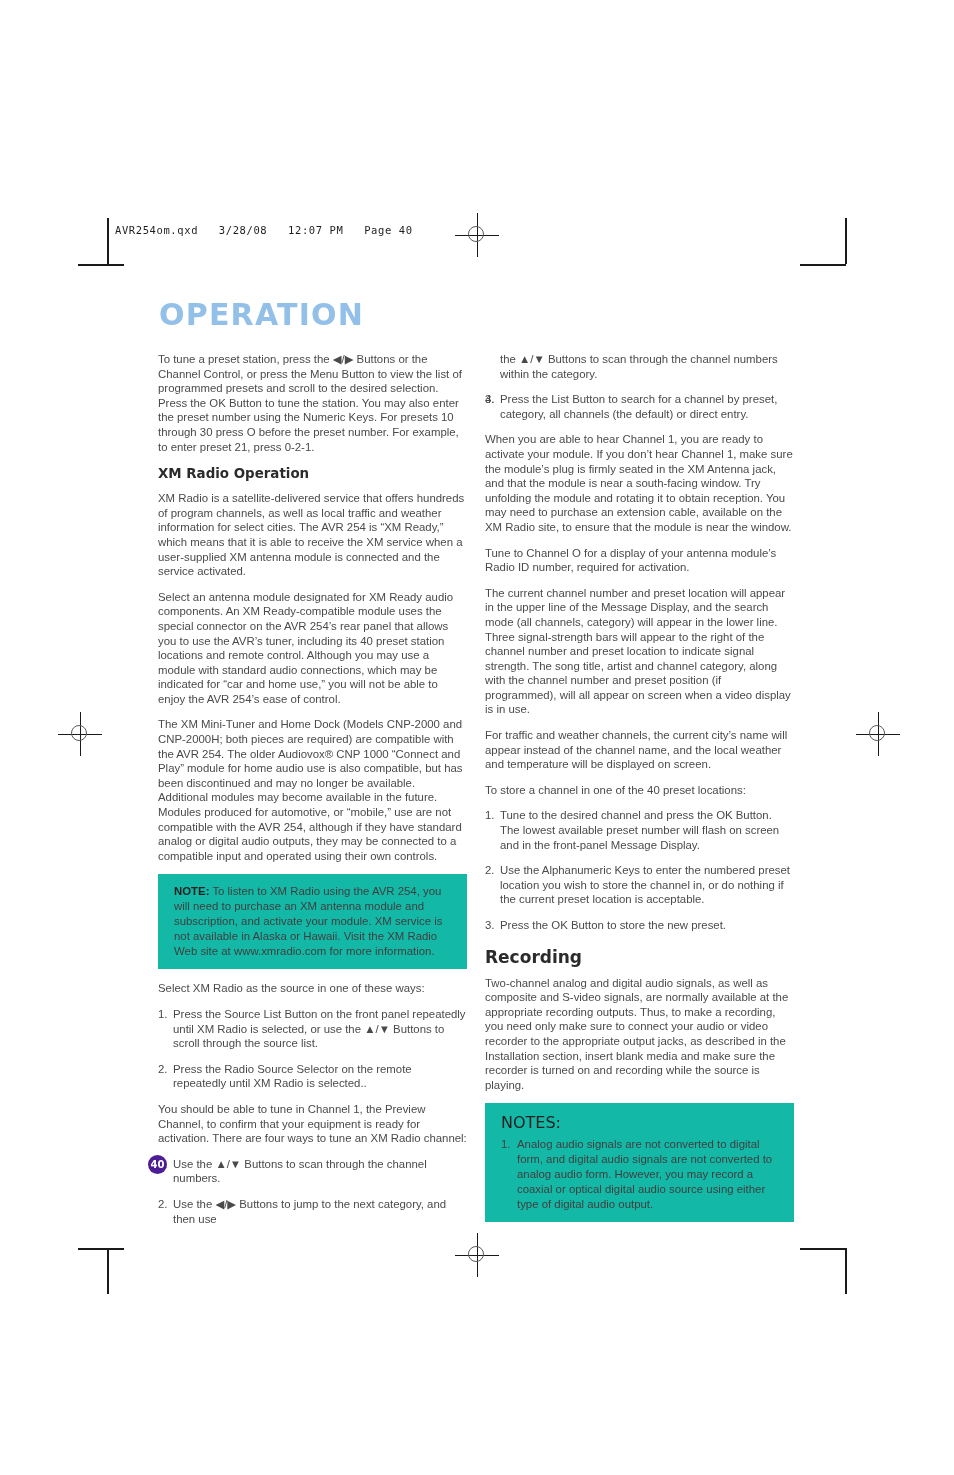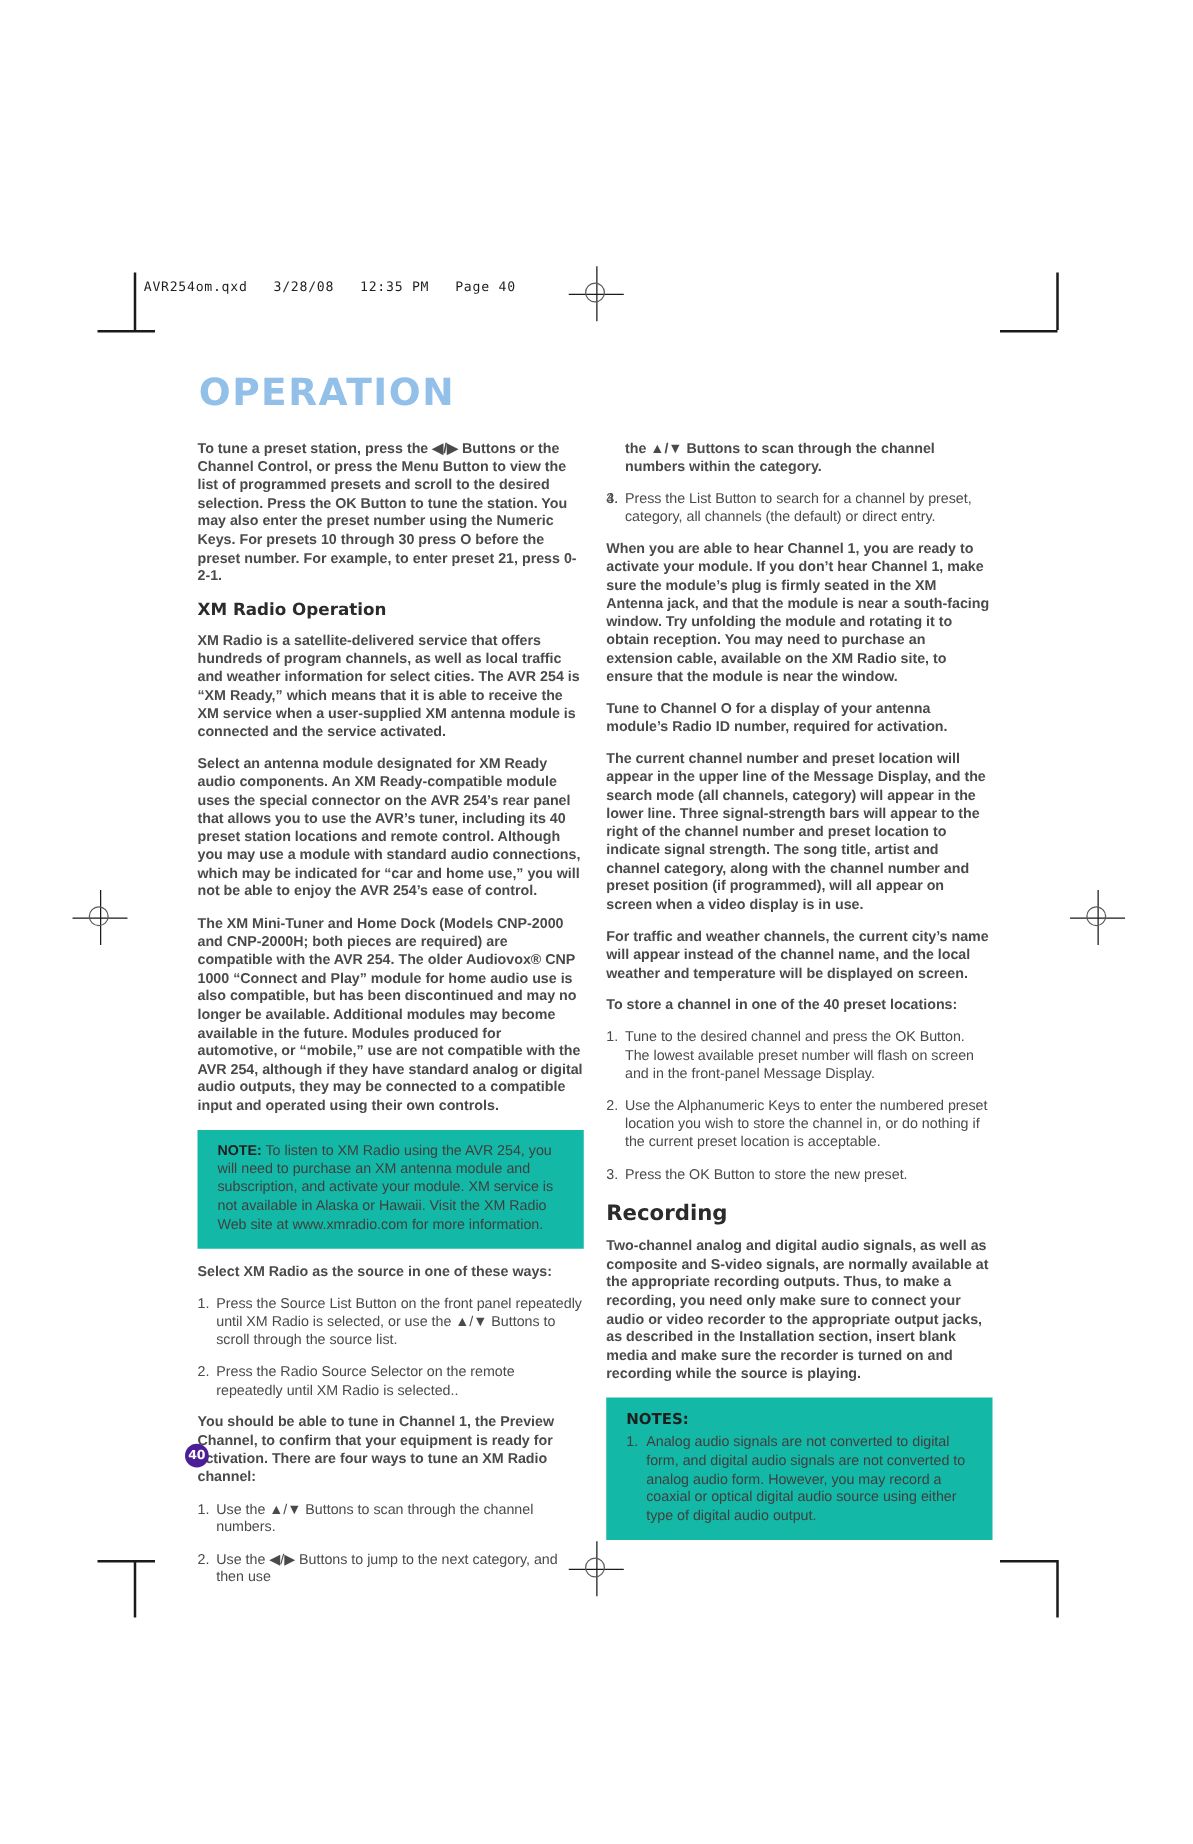--- a/index.html
+++ b/index.html
@@ -90,21 +90,20 @@
   }
   .col-left  { left: 158px; }
   .col-right { left: 485px; }
 
   p.body, li.body {
     margin: 0 0 11px 0;
     font-size: 11.4px;
     line-height: 14.6px;
     color: #4a4a4a;
     text-align: left;
-    font-weight: bold;
   }
 
   h2.sec-head {
     margin: 12px 0 9px 0;
     font-size: 13.4px;
     line-height: 16px;
     font-weight: bold;
     color: #2b2b2b;
     font-family: "DejaVu Sans", sans-serif;
   }
@@ -144,22 +143,22 @@
     margin: 0;
     font-size: 11.4px;
     line-height: 14.8px;
     color: #3f3f3f;
   }
   .note-box .note-label {
     font-weight: bold;
     color: #1f1f1f;
   }
   .note-box .notes-title {
-    font-weight: bold;
-    font-size: 12px;
+    font-weight: normal;
+    font-size: 16px;
     color: #1f1f1f;
     display: block;
     margin-bottom: 5px;
     font-family: "DejaVu Sans", sans-serif;
   }
   .note-box ol {
     margin: 0;
     padding: 0;
     list-style: none;
   }
@@ -224,21 +223,21 @@
   <div class="reg-h"></div>
   <div class="reg-c"></div>
 </div>
 
 <div class="reg" style="left:455px; top:1233px;">
   <div class="reg-v"></div>
   <div class="reg-h"></div>
   <div class="reg-c"></div>
 </div>
 
-<div class="file-header">AVR254om.qxd   3/28/08   12:35 PM   Page 40</div>
+<div class="file-header">AVR254om.qxd   3/28/08   12:07 PM   Page 40</div>
 
 <div class="page-title">OPERATION</div>
 
 <div class="columns">
 
   <div class="col col-left">
 
     <p class="body">To tune a preset station, press the ◀/▶ Buttons or the Channel Control, or press the Menu Button to view the list of programmed presets and scroll to the desired selection. Press the OK Button to tune the station. You may also enter the preset number using the Numeric Keys. For presets 10 through 30 press O before the preset number. For example, to enter preset 21, press 0-2-1.</p>
 
     <h2 class="sec-head">XM Radio Operation</h2>

